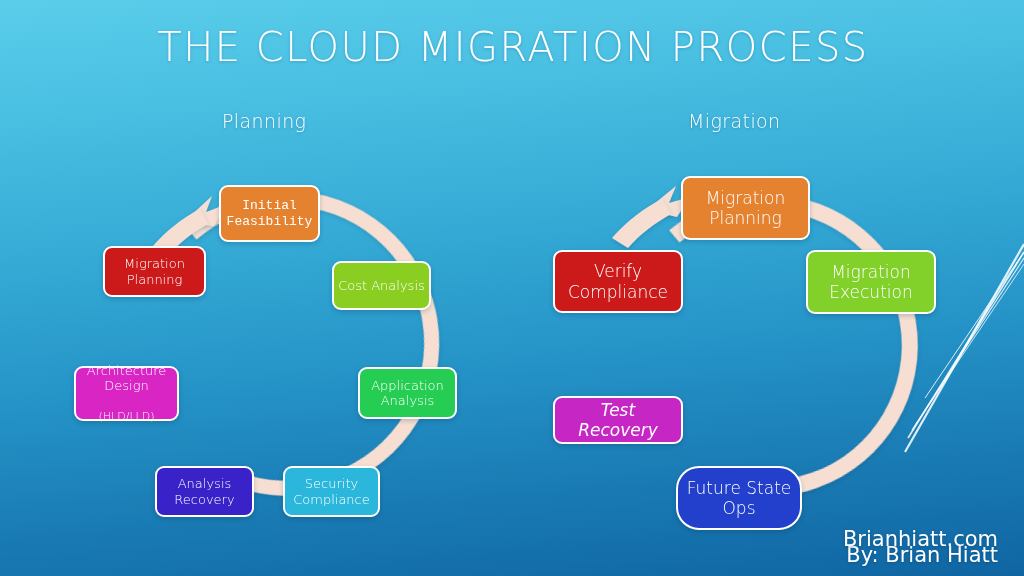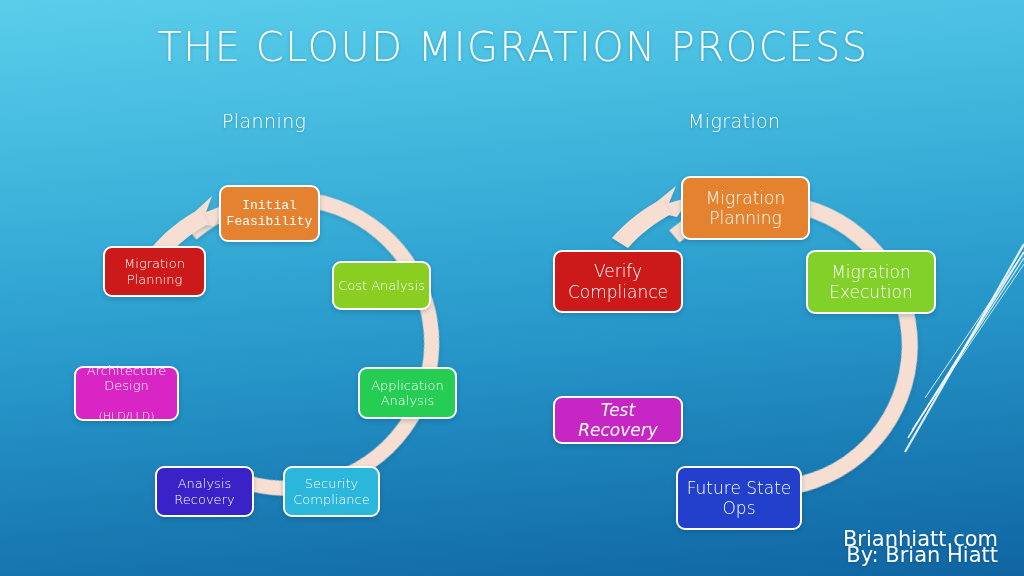--- a/index.html
+++ b/index.html
@@ -181,21 +181,21 @@
     <span>Migration
 Planning</span>
   </div>
 
   <div class="node md" style="left:806px; top:250px; width:130px; height:64px; background:#82D02A;">
     <span>Migration
 Execution</span>
   </div>
 
 
-  <div class="node md" style="left:676px; top:466px; width:126px; height:64px; background:#2240CC;">
+  <div class="node md" style="left:676px; top:466px; width:126px; height:64px; background:#2240CC;border-radius:23px;">
     <span>Future State
 Ops</span>
   </div>
 
   <div class="node md" style="left:553px; top:396px; width:130px; height:48px; background:#C626C4;font-style:italic;">
     <span>Test
 Recovery</span>
   </div>
 
   <div class="node md" style="left:553px; top:250px; width:130px; height:63px; background:#CC1A1A;">

